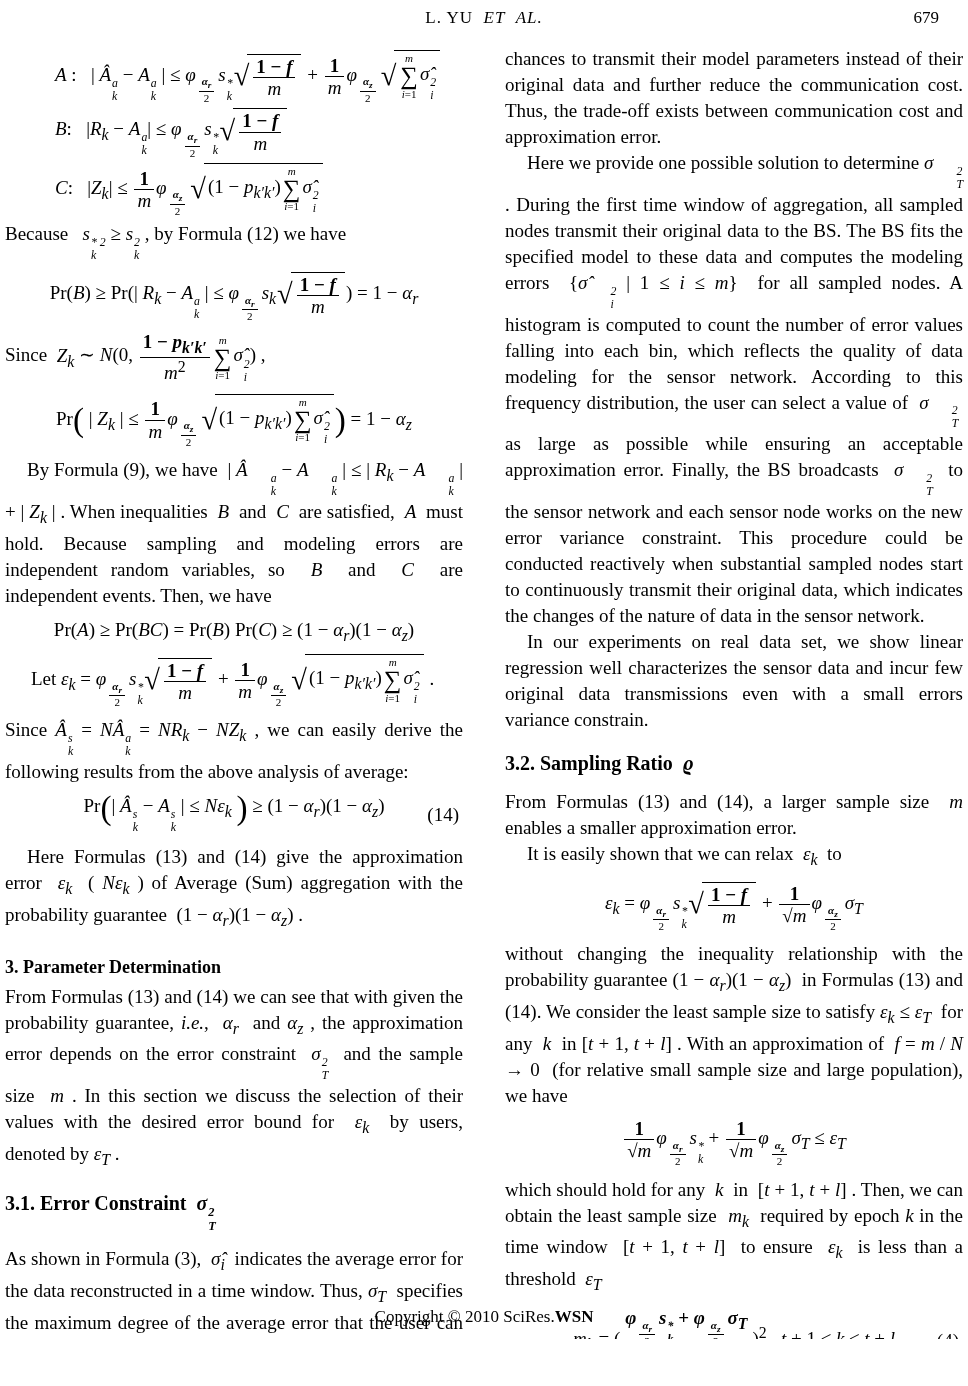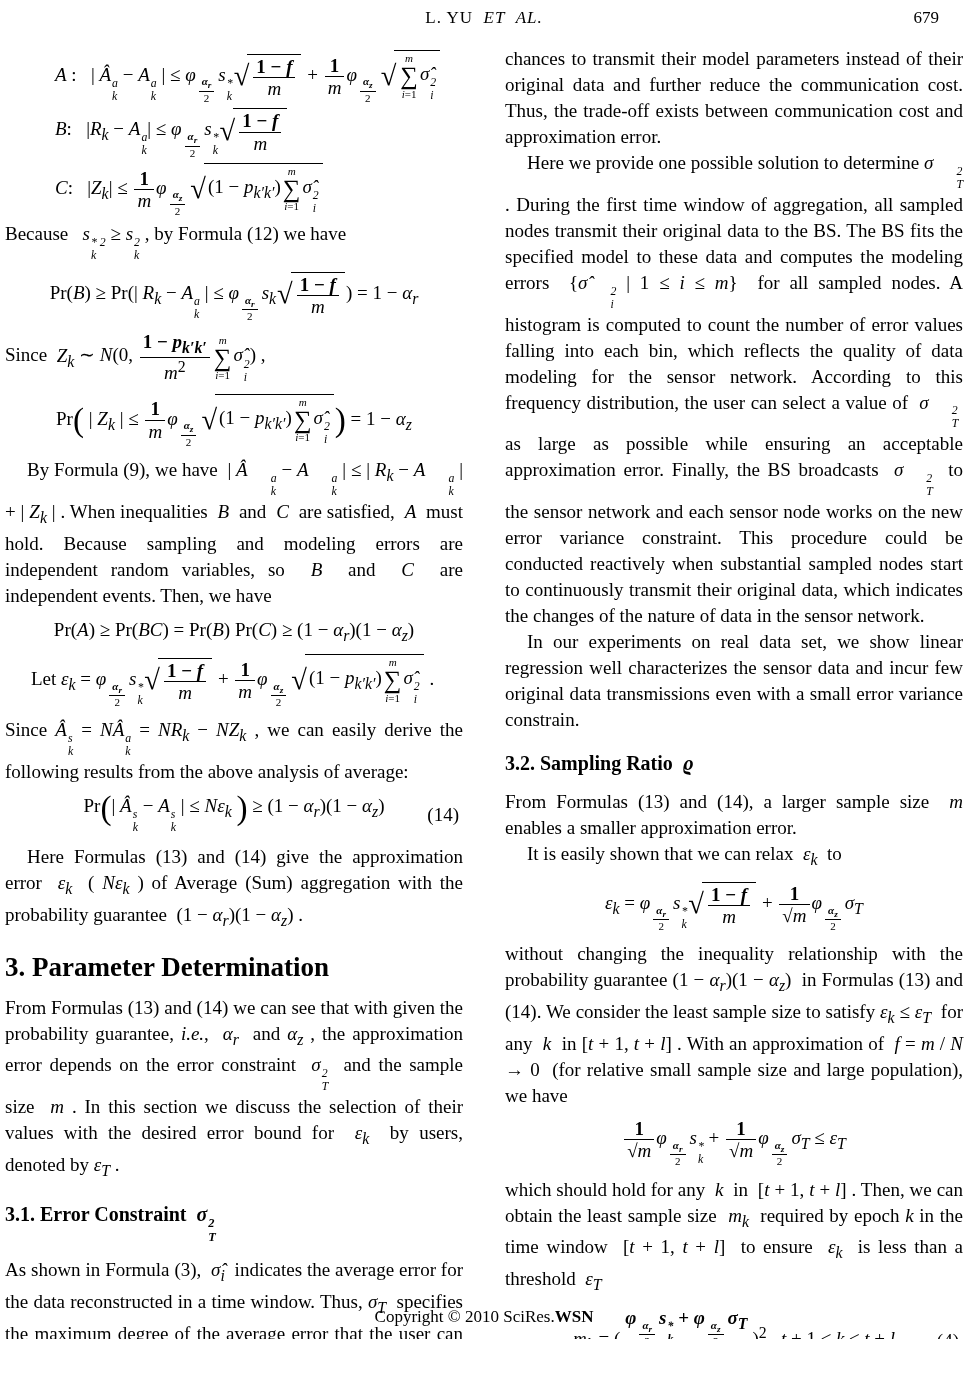--- a/index.html
+++ b/index.html
@@ -9,21 +9,21 @@
 
   .pg-header { position:relative; height:26px; font-size:17px; }
   .pg-header .title { text-align:center; letter-spacing:1px; }
   .pg-header .pageno { position:absolute; right:24px; top:0; }
 
   .cols { display:flex; gap:42px; margin-top:12px; }
   .col { width:458px; flex:none; font-size:19px; line-height:26px; text-align:justify; }
 
   p { text-align:justify; }
   p.indent { text-indent:22px; }
-  .col h1 { font-size:27px; line-height:26px; margin:20px 0 15px 0; text-align:left; }
+  .col h1 { font-size:18px; line-height:26px; margin:20px 0 4px 0; text-align:left; }
   .col h2 { font-size:20px; line-height:25px; margin:18px 0 13px 0; text-align:left; }
 
   .math { position:relative; text-align:center; margin:9px 0; line-height:1.25; }
   .math .mexp { display:inline-block; white-space:nowrap; }
   .math.mleft { text-align:left; }
   .math.abc { text-align:left; padding-left:50px; margin:4px 0; }
   .math.letpad { text-align:left; padding-left:26px; }
   .math .eqno { position:absolute; right:4px; top:50%; transform:translateY(-50%); }
 
   
@@ -190,21 +190,21 @@
           </f-ss> . During the first time window of aggregation, all sampled nodes transmit their original data to the BS. The BS fits the specified model to these data and computes the modeling errors&nbsp; {<i>σ̂</i><f-ss>
             <f-up>2</f-up>
             <f-dn>i</f-dn>
           </f-ss> | 1 ≤ <i>i</i> ≤ <i>m</i>}&nbsp; for all sampled nodes. A histogram is computed to count the number of error values falling into each bin, which reflects the quality of data modeling for the sensor network. According to this frequency distribution, the user can select a value of&nbsp; <i>σ</i><f-ss>
             <f-up>2</f-up>
             <f-dn>T</f-dn>
           </f-ss>&nbsp; as large as possible while ensuring an acceptable approximation error. Finally, the BS broadcasts&nbsp; <i>σ</i><f-ss>
             <f-up>2</f-up>
             <f-dn>T</f-dn>
           </f-ss>&nbsp; to the sensor network and each sensor node works on the new error variance constraint. This procedure could be conducted reactively when substantial sampled nodes start to continuously transmit their original data, which indicates the changes of the nature of data in the sensor network.</p>
-      <p class="indent">In our experiments on real data set, we show linear regression well characterizes the sensor data and incur few original data transmissions even with a small error variance constrain.</p>
+      <p class="indent">In our experiments on real data set, we show linear regression well characterizes the sensor data and incur few original data transmissions even with a small errors variance constrain.</p>
       <h2>3.2. Sampling Ratio&nbsp; <i>ϱ</i></h2>
       <p>From Formulas (13) and (14), a larger sample size&nbsp; <i>m</i> enables a smaller approximation error.</p>
       <p class="indent">It is easily shown that we can relax&nbsp; <i>ε<sub>k</sub></i>&nbsp; to</p>
       <div class="math"><span class="mexp"><i>ε<sub>k</sub></i> = <i>φ</i><f-low><f-frac><f-n><i>α<sub>r</sub></i></f-n><f-d>2</f-d></f-frac></f-low><i>s</i><f-ss>
               <f-up>*</f-up>
               <f-dn>k</f-dn>
             </f-ss><f-sqrt>
               <f-r><f-frac><f-n>1 − <i>f</i></f-n><f-d><i>m</i></f-d></f-frac></f-r>
             </f-sqrt> + <f-frac><f-n>1</f-n><f-d>√<i>m</i></f-d></f-frac><i>φ</i><f-low><f-frac><f-n><i>α<sub>z</sub></i></f-n><f-d>2</f-d></f-frac></f-low><i>σ<sub>T</sub></i></span></div>
       <p>without changing the inequality relationship with the probability guarantee (1 − <i>α<sub>r</sub></i>)(1 − <i>α<sub>z</sub></i>)&nbsp; in Formulas (13) and (14). We consider the least sample size to satisfy <i>ε<sub>k</sub></i> ≤ <i>ε<sub>T</sub></i>&nbsp; for any&nbsp; <i>k</i>&nbsp; in [<i>t</i> + 1, <i>t</i> + <i>l</i>] . With an approximation of&nbsp; <i>f</i> = <i>m</i> / <i>N</i> → 0&nbsp; (for relative small sample size and large population), we have</p>

